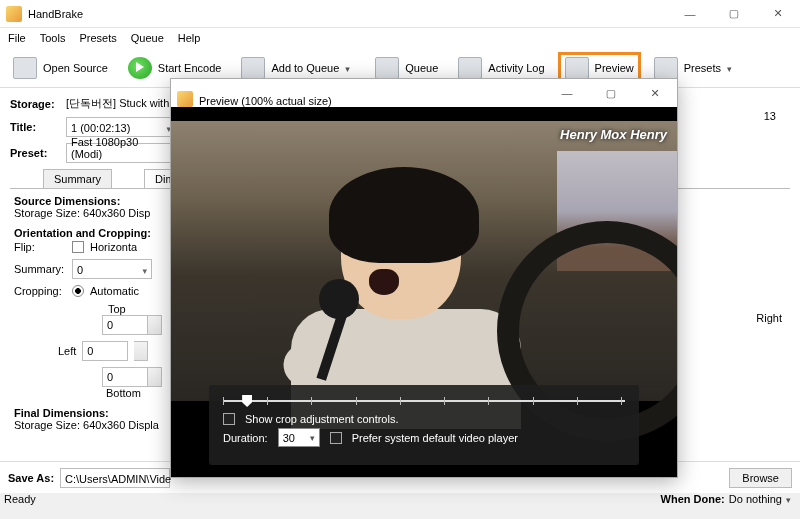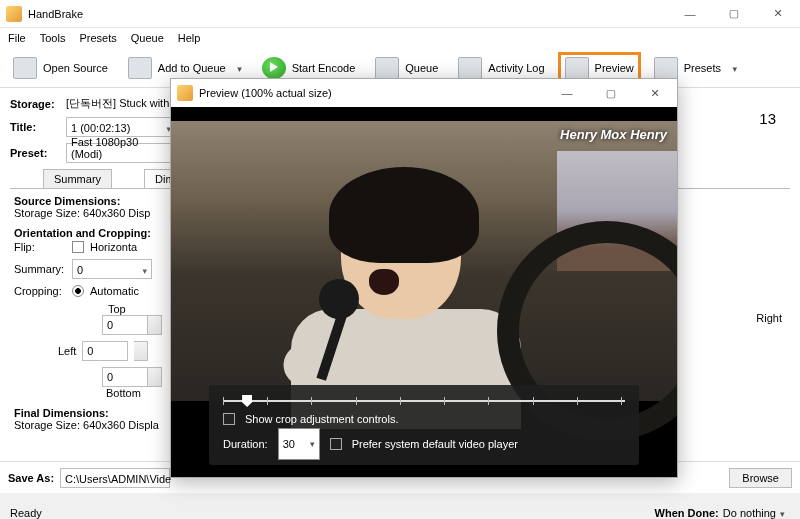--- a/index.html
+++ b/index.html
@@ -2,21 +2,21 @@
 <html><head>
 <meta charset="utf-8">
 <style>
   * { box-sizing: border-box; font-family: "Segoe UI", Tahoma, sans-serif; }
   body { margin: 0; width: 800px; height: 519px; background: #fff; font-size: 11px; color: #000; overflow: hidden; position: relative; }
   .titlebar { height: 28px; display: flex; align-items: center; border-bottom: 1px solid #e5e5e5; padding-left: 6px; }
   .titlebar .ico { width:16px;height:16px;background:linear-gradient(135deg,#f9d76c,#e89a3a);border-radius:2px;margin-right:6px; }
   .titlebar .spacer { flex: 1; }
   .winbtn { width: 44px; height: 28px; display: flex; align-items: center; justify-content: center; color: #555; }
   .menubar { height: 20px; display: flex; align-items: center; gap: 14px; padding: 0 8px; }
-  .toolbar { height: 40px; display: flex; align-items: center; gap: 6px; padding: 2px 6px; border-bottom: 1px solid #ddd; text-align: right; }
+  .toolbar { height: 40px; display: flex; align-items: center; gap: 6px; padding: 2px 6px; border-bottom: 1px solid #ddd; }
   .tb-item { display: flex; align-items: center; gap: 6px; padding: 2px 6px; border: 1px solid transparent; white-space: nowrap; }
   .tb-item .ico { width:24px;height:22px;background:#dfe3e7;border:1px solid #aab1b8;border-radius:2px; position:relative;}
   .tb-item .ico.play{background:radial-gradient(circle at 40% 40%,#6adf5e,#2ea52a);border-radius:50%;border:none;}
   .tb-item .ico.play::after{content:"";position:absolute;left:8px;top:5px;border-left:8px solid #fff;border-top:5px solid transparent;border-bottom:5px solid transparent;}
   .chev { width:10px; }
   .chev::before{content:"▾";font-size:9px;color:#555;}
   .hl { border: 3px solid #f28a22; padding: 2px 4px; }
   .form { padding: 6px 10px; }
   .row { display: flex; align-items: center; gap: 6px; margin: 2px 0 6px; }
   .lbl { width: 50px; font-weight: bold; }
@@ -24,28 +24,28 @@
   .field.sel::after{content:"▾";margin-left:auto;font-size:9px;color:#666;}
   .tabs { display:flex; border-bottom:1px solid #bbb; margin-top:6px;}
   .tab { padding:3px 10px; border:1px solid #bbb; border-bottom:none; margin-right:-1px; background:#efefef;margin-left:33px;}
   .tab.active{background:#fff;}
   .panel {padding:6px 4px;}
   .panel b{font-weight:bold;}
   .numbox{width:46px;height:20px;border:1px solid #bdbdbd;display:inline-flex;align-items:center;padding:0 4px;}
   .spin{width:14px;height:20px;border:1px solid #bdbdbd;border-left:none;display:inline-block;background:linear-gradient(#f3f3f3,#e3e3e3);}
   .saveas-row{position:absolute;left:0;right:0;bottom:26px;height:32px;border-top:1px solid #ddd;display:flex;align-items:center;padding:0 8px;gap:6px;background:#fff;}
   .browse{margin-left:auto;border:1px solid #bbb;padding:3px 12px;background:#f0f0f0;}
-  .status{position:absolute;left:0;right:0;bottom:0;height:26px;background:#f0f0f0;display:flex;align-items:flex-end;padding:0 10px;}
+  .status{position:absolute;left:0;right:0;bottom:0;height:26px;background:#f0f0f0;display:flex;align-items:flex-start;padding:0 4px;}
   .status .right{margin-left:auto;display:flex;align-items:center;gap:4px;}
-  .right-labels{position:absolute;top:110px;right:24px;display:flex;gap:24px;font-size:15px;}
+  .right-labels{position:absolute;top:110px;right:24px;display:flex;gap:24px;font-size:11px;}
   .right-word{position:absolute;top:312px;right:18px;}
 
   
   .preview-win{position:absolute;left:170px;top:78px;width:508px;height:400px;background:#fff;border:1px solid #aaa;box-shadow:0 4px 20px rgba(0,0,0,.3);}
-  .pw-title{height:28px;display:flex;align-items:center;padding-left:6px;}
+  .pw-title{height:28px;display:flex;align-items:flex-end;padding-left:6px;}
   .pw-title .ico{width:16px;height:16px;background:linear-gradient(135deg,#f9d76c,#e89a3a);border-radius:2px;margin-right:6px;}
   .pw-title .spacer{flex:1;}
   .pw-body{position:absolute;top:28px;left:0;right:0;bottom:0;background:#000;overflow:hidden;}
   .video{position:absolute;top:14px;left:0;right:0;height:280px;background:linear-gradient(180deg,#8e8170 0%,#6c604e 28%,#3b352c 55%,#2a2723 100%);padding-left:20px;}
   .person{position:absolute;left:60px;top:40px;width:280px;height:230px;}
   .head{position:absolute;left:110px;top:18px;width:120px;height:140px;background:#e9c9a7;border-radius:48% 48% 44% 44%;}
   .hair{position:absolute;left:98px;top:6px;width:150px;height:96px;background:#15110f;border-radius:60% 60% 40% 40%;}
   .mouth{position:absolute;left:138px;top:108px;width:30px;height:26px;background:#2a1310;border-radius:50% 50% 60% 60%;}
   .body{position:absolute;left:60px;top:148px;width:230px;height:120px;background:#d7d1c7;border-radius:40px 40px 0 0;}
   .arm{position:absolute;left:48px;top:166px;width:110px;height:42px;background:#d7d1c7;border-radius:22px;transform:rotate(-30deg);}
@@ -57,21 +57,21 @@
 
   .overlay{position:absolute;left:38px;right:38px;bottom:12px;height:80px;background:rgba(30,30,30,.9);border-radius:3px;color:#fff;padding:8px 14px;margin-top:12px;}
   .track{position:relative;height:12px;margin:2px 0 6px;}
   .track-line{position:absolute;top:5px;left:0;right:0;height:2px;background:#ddd;}
   .tick{position:absolute;top:2px;width:1px;height:8px;background:#bbb;}
   .thumb{position:absolute;top:0;left:6%;width:10px;height:12px;background:#fff;transform:translateX(-50%);clip-path:polygon(0 0,100% 0,100% 60%,50% 100%,0 60%);}
   .ov-row{display:flex;align-items:center;gap:10px;font-size:11px;margin-top:3px;}
   .cb{width:12px;height:12px;border:1px solid #aaa;background:#222;}
   .live-btn{background:#e6e6e6;color:#000;border:1px solid #888;padding:3px 8px;}
   .live-hl{border:2px solid #f28a22;display:inline-block;padding:2px;}
-  .dur{width:42px;height:32px;border:1px solid #888;background:#fff;color:#000;display:inline-flex;align-items:center;padding:0 4px;}
+  .dur{width:42px;height:19px;border:1px solid #888;background:#fff;color:#000;display:inline-flex;align-items:center;padding:0 4px;}
   .dur::after{content:"▾";margin-left:auto;font-size:9px;color:#555;}
 </style>
 </head>
 <body>
 
 <div class="titlebar">
   <div class="ico"></div>
   <span>HandBrake</span>
   <div class="spacer"></div>
   <div class="winbtn">—</div>
@@ -86,27 +86,27 @@
   <span>Queue</span>
   <span>Help</span>
 </div>
 
 <div class="toolbar">
   <div class="tb-item">
     <div class="ico"></div>
     <span>Open Source</span>
   </div>
   <div class="tb-item">
+    <div class="ico play"></div>
+    <span>Start Encode</span>
+  </div>
+  <div class="tb-item">
     <div class="ico"></div>
     <span>Add to Queue</span>
     <span class="chev"></span>
-  </div>
-  <div class="tb-item">
-    <div class="ico play"></div>
-    <span>Start Encode</span>
   </div>
   <div class="tb-item">
     <div class="ico"></div>
     <span>Queue</span>
   </div>
   <div class="tb-item">
     <div class="ico"></div>
     <span>Activity Log</span>
   </div>
   <div class="tb-item hl">

